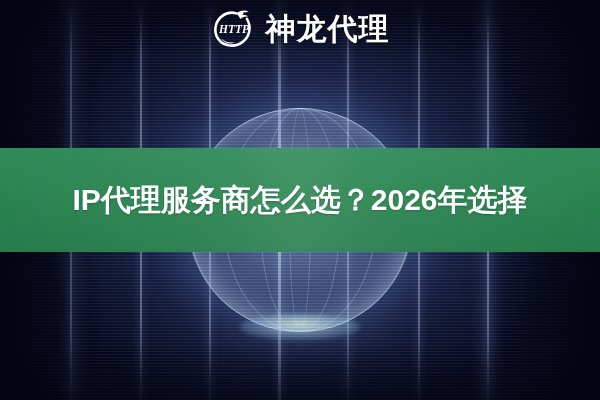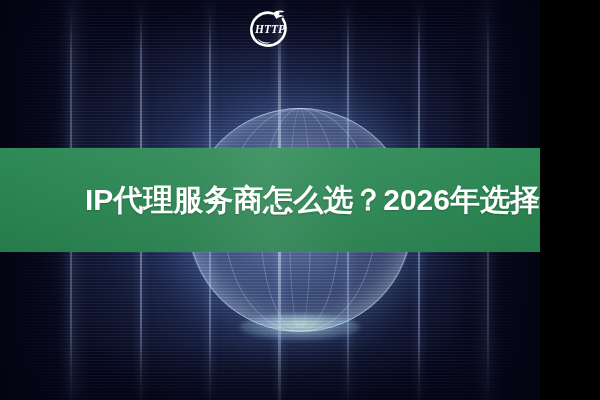--- a/index.html
+++ b/index.html
@@ -2,21 +2,21 @@
 <html><head>
 <meta charset="utf-8">
 <style>
   html, body {
     margin: 0;
     padding: 0;
     background: #000;
   }
   #stage {
     position: relative;
-    width: 540px;
+    width: 600px;
     height: 400px;
     overflow: hidden;
     background: #04051a;
     font-family: "Liberation Sans", "DejaVu Sans", sans-serif;
   }
 
   
   .bg-base {
     position: absolute;
     inset: 0;
@@ -172,21 +172,21 @@
     background:
       linear-gradient(90deg,
         rgba(255,255,255,0.00) 0%,
         rgba(255,255,255,0.05) 34%,
         rgba(255,255,255,0.11) 50%,
         rgba(255,255,255,0.05) 66%,
         rgba(255,255,255,0.00) 100%),
       linear-gradient(180deg, #2e8a56 0%, #29834f 55%, #247c4a 100%);
     display: flex;
     flex-direction: column;
-    align-items: flex-end;
+    align-items: center;
     justify-content: center;
     z-index: 7;
   }
   .title-line {
     color: #ffffff;
     font-size: 30px;
     font-weight: bold;
     line-height: 1.22;
     letter-spacing: 0px;
     white-space: nowrap;
@@ -226,19 +226,20 @@
   <div class="vignette"></div>
 
   <div class="logo-row">
     <svg class="logo-mark" viewBox="0 0 100 100">
       <path d="M78 28 C88 44 85 66 69 78 C52 91 28 88 16 72 C5 57 8 34 24 22 C33 15 45 13 55 16" fill="none" stroke="#ffffff" stroke-width="5.5" stroke-linecap="round"></path>
       <path d="M55 16 C63 9 74 8 82 12 C76 13 71 16 68 20 C73 19 78 20 81 23 C74 22 68 24 64 28 C61 24 58 19 55 16 Z" fill="#ffffff"></path>
       <circle cx="72" cy="15" r="1.8" fill="#1b2champ"></circle>
       <path d="M22 70 C30 78 42 81 52 78 C44 84 31 83 22 70 Z" fill="#ffffff"></path>
       <text x="50" y="59" text-anchor="middle" font-family="'Liberation Serif', serif" font-size="25" font-weight="bold" font-style="italic" fill="#ffffff">HTTP</text>
     </svg>
+    <div class="brand-name">神龙代理</div>
   </div>
 
   <div class="title-band">
     <div class="title-line">IP代理服务商怎么选？2026年选择</div>
   </div>
 
 </div>
 
 </body></html>

